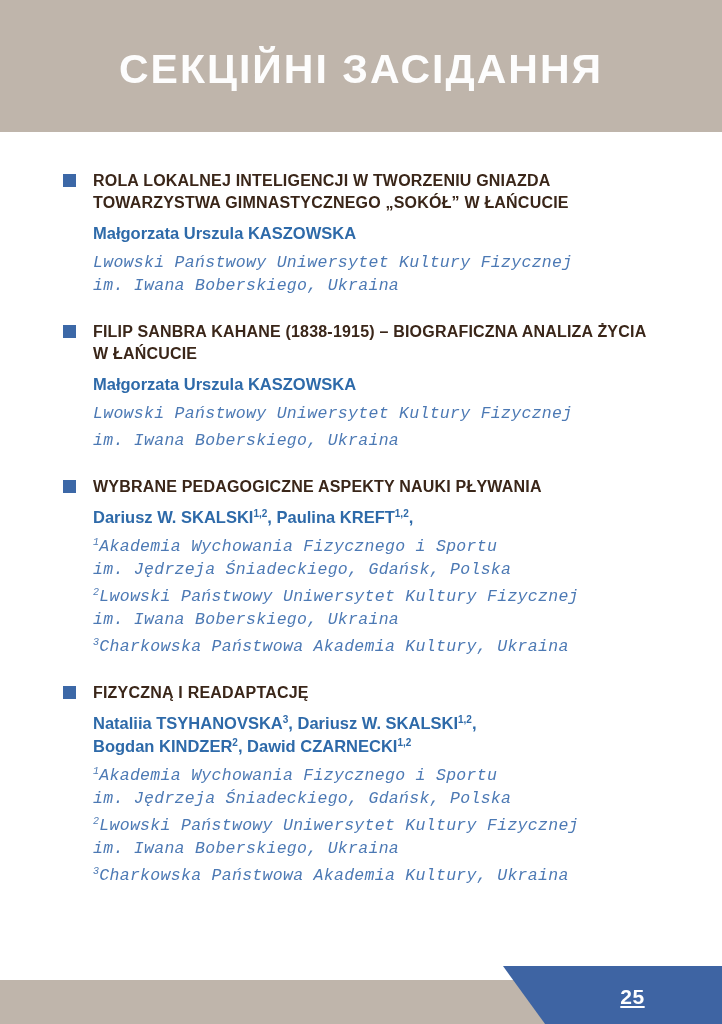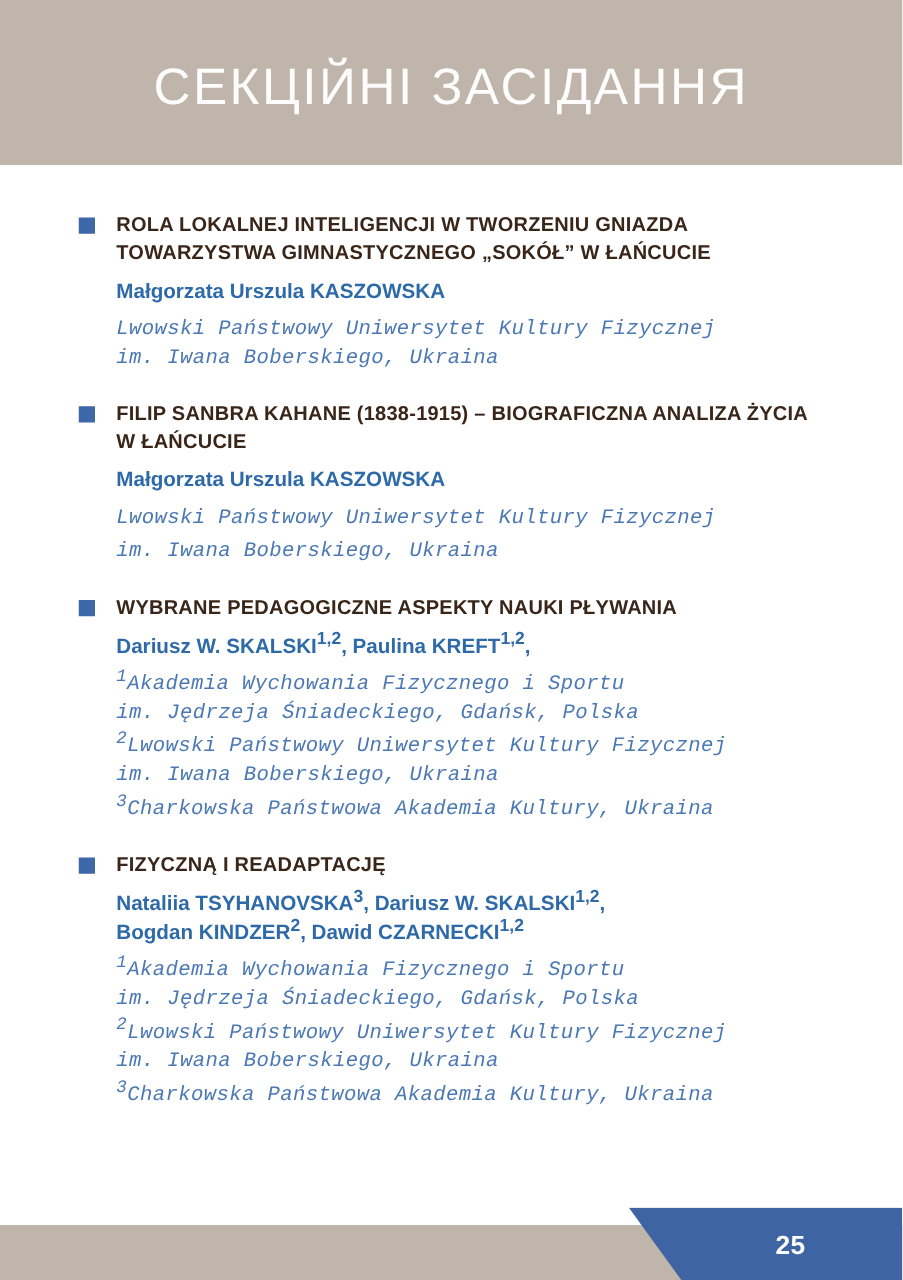--- a/index.html
+++ b/index.html
@@ -21,21 +21,21 @@
   }
   
   .header-band{
     position:absolute;top:0;left:0;width:722px;height:132px;
     background:var(--c-taupe);
     display:flex;align-items:center;justify-content:center;
   }
   .header-title{
     color:#fdfdfd;
     font-size:41px;
-    font-weight:normal;
+    font-weight:bold;
     letter-spacing:2px;
     padding-top:6px;
     white-space:nowrap;
   }
   
   .content{
     position:absolute;top:132px;left:0;width:636px;height:848px;
     background:var(--c-white);
     padding:38px 40px 0 63px;
   }
@@ -58,35 +58,35 @@
   .session-authors .line{
     font-size:16.5px;font-weight:bold;
     line-height:23px;white-space:nowrap;
   }
   .session-affiliations{margin-top:6px;}
   .affil-para{margin-top:4px;color:var(--c-affil);font-style:italic;font-family:Liberation Mono, monospace;}
   .affil-para:first-child{margin-top:0;}
   .affil-para .line{
     font-size:16.5px;line-height:23px;white-space:nowrap;letter-spacing:.3px;
   }
-  sup{font-size:14px;line-height:0;vertical-align:super;}
+  sup{font-size:10px;line-height:0;vertical-align:super;}
   
   .footer-strip{
     position:absolute;bottom:0;left:0;width:722px;height:44px;
     background:var(--c-taupe);
   }
   .page-banner{
     position:absolute;right:0;bottom:0;width:219px;height:58px;
     background:var(--c-banner);
     clip-path:polygon(0 0,100% 0,100% 100%,19.2% 100%);
     display:flex;align-items:center;justify-content:center;
   }
   .page-number{
     color:#ffffff;font-size:21px;font-weight:bold;
-    padding-left:40px;padding-top:4px;letter-spacing:.5px;
+    padding-left:40px;padding-top:4px;letter-spacing:.5px;text-decoration:underline;
   }
 </style>
 </head>
 <body>
 
 <div class="header-band">
   <div class="header-title">СЕКЦІЙНІ ЗАСІДАННЯ</div>
 </div>
 
 <div class="content">

